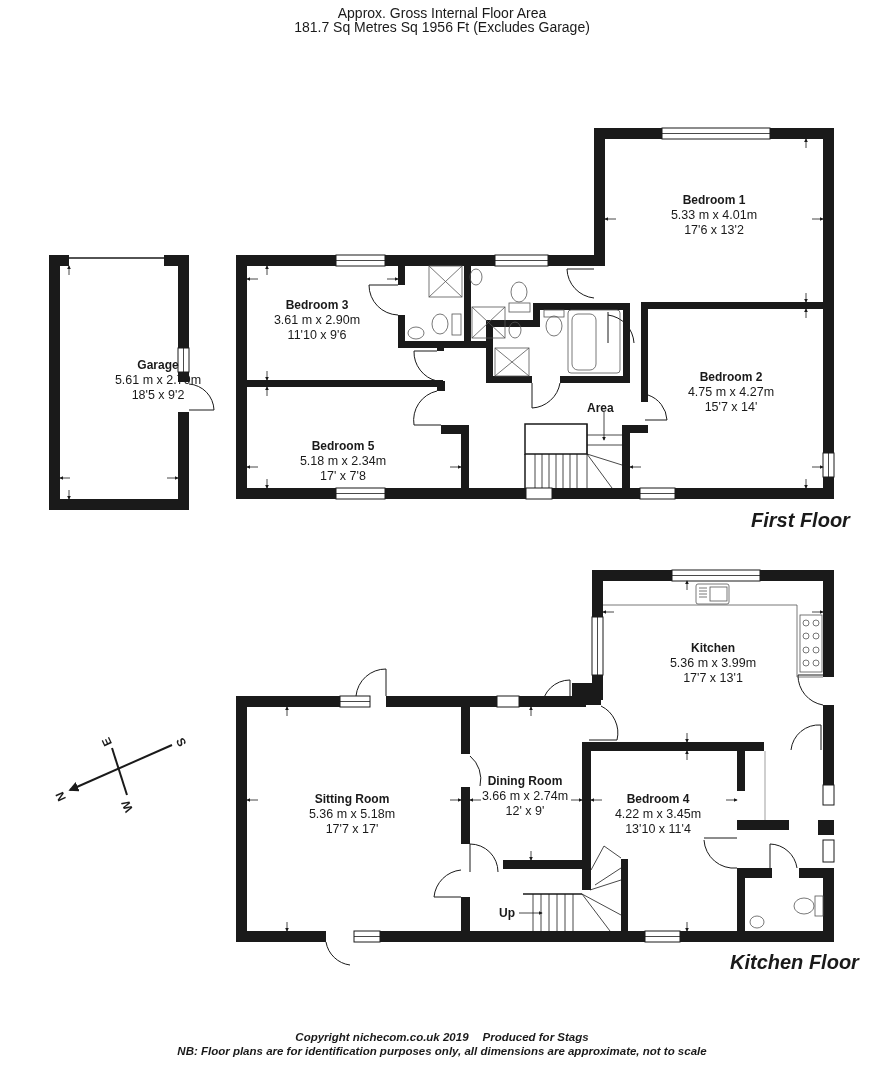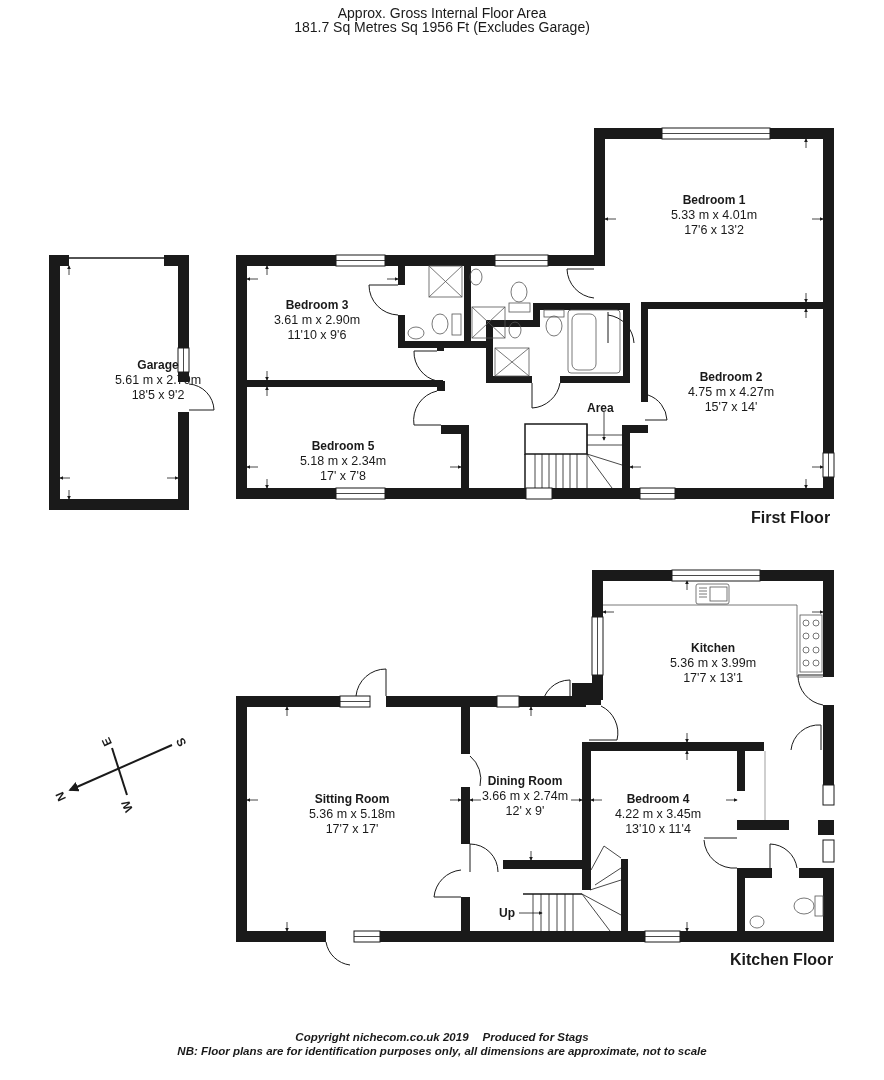--- a/index.html
+++ b/index.html
@@ -1,21 +1,21 @@
 <!DOCTYPE html>
 <html><head>
 <meta charset="utf-8">
 <style>
   html, body { margin: 0; padding: 0; background: #ffffff; }
   body { width: 884px; height: 1080px; position: relative; overflow: hidden; font-family: "Liberation Sans", sans-serif; color: #1a1a1a; }
   .header { position: absolute; top: 6px; left: 0; width: 884px; text-align: center; font-size: 14px; line-height: 14px; }
   .footer { position: absolute; top: 1030px; left: 0; width: 884px; text-align: center; font-size: 11.5px; line-height: 14px; font-weight: bold; font-style: italic; }
   .footer span.gap { display: inline-block; width: 14px; }
   svg.plan { position: absolute; top: 0; left: 0; }
-  .floor-label { position: absolute; font-weight: bold; font-size: 16px; }
+  .floor-label { position: absolute; font-weight: bold; font-size: 20px; font-style: italic; }
   .room-label { position: absolute; text-align: center; font-size: 12.5px; line-height: 15px; transform: translateX(-50%); white-space: nowrap; }
   .room-label .rname { font-weight: bold; font-size: 12px; display: block; }
   .room-label span { display: block; }
   .stair-label { position: absolute; font-weight: bold; font-size: 12px; }
   .compass-letter { font-family: "Liberation Sans", sans-serif; font-weight: bold; font-size: 12px; fill: #1a1a1a; }
 </style>
 </head>
 <body>
 
 <div class="header">

